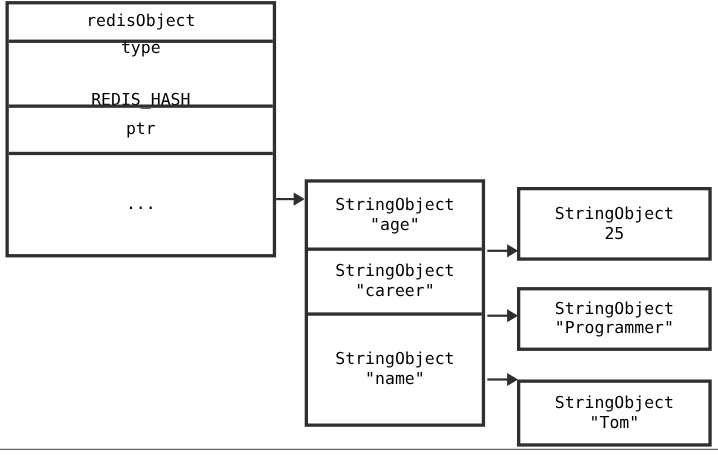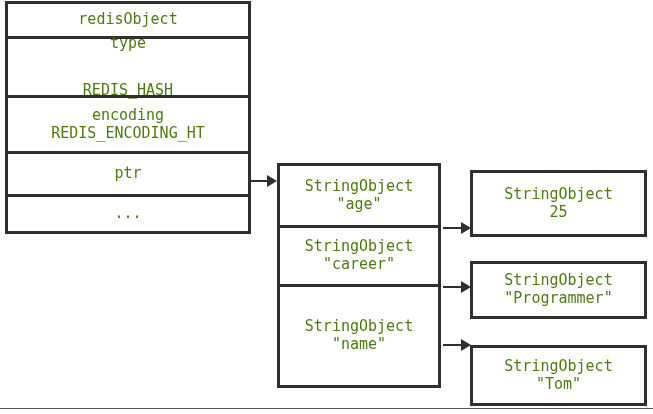--- a/index.html
+++ b/index.html
@@ -36,21 +36,21 @@
   .cell {
     box-sizing: border-box;
     display: flex;
     flex-direction: column;
     align-items: center;
     justify-content: center;
     text-align: center;
     line-height: 1.18;
     font-size: 15px;
     letter-spacing: 0px;
-    color: #4d7c0f;
+    color: #000000;
     white-space: pre;
   }
   .cell + .cell {
     border-top: 3px solid #2f2f2f;
   }
   .cell .l1, .cell .l2 {
     display: block;
   }
 
   
@@ -127,24 +127,20 @@
 <div class="canvas">
 
   <div class="box" id="redis-object-box">
     <div class="cell r0">
       <span class="l1">redisObject</span>
     </div>
     <div class="cell r1">
       <span class="l1">type</span>
       <span class="l2">REDIS_HASH</span>
     </div>
-    <div class="cell r2">
-      <span class="l1">encoding</span>
-      <span class="l2">REDIS_ENCODING_HT</span>
-    </div>
     <div class="cell r3">
       <span class="l1">ptr</span>
     </div>
     <div class="cell r4">
       <span class="l1">...</span>
     </div>
   </div>
 
   <div class="arrow" id="arrow-ptr-to-dict"></div>
 

